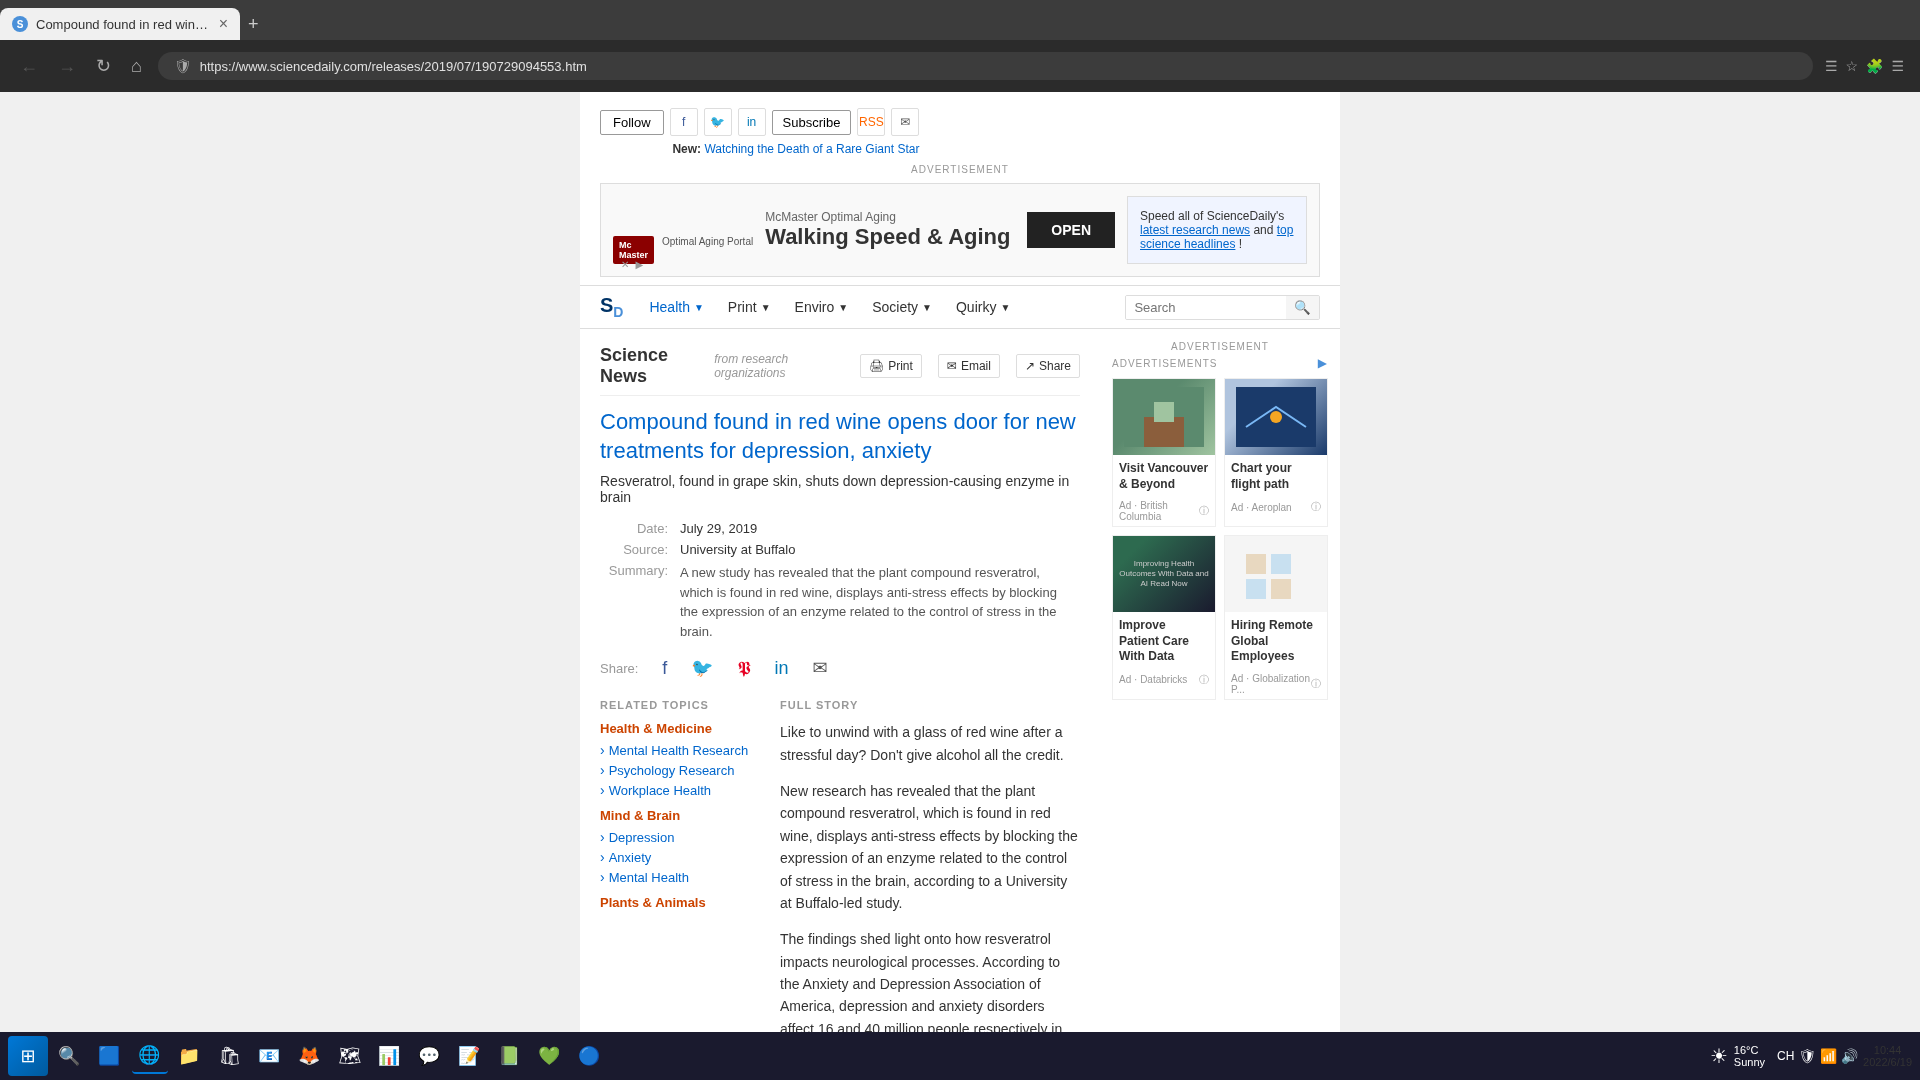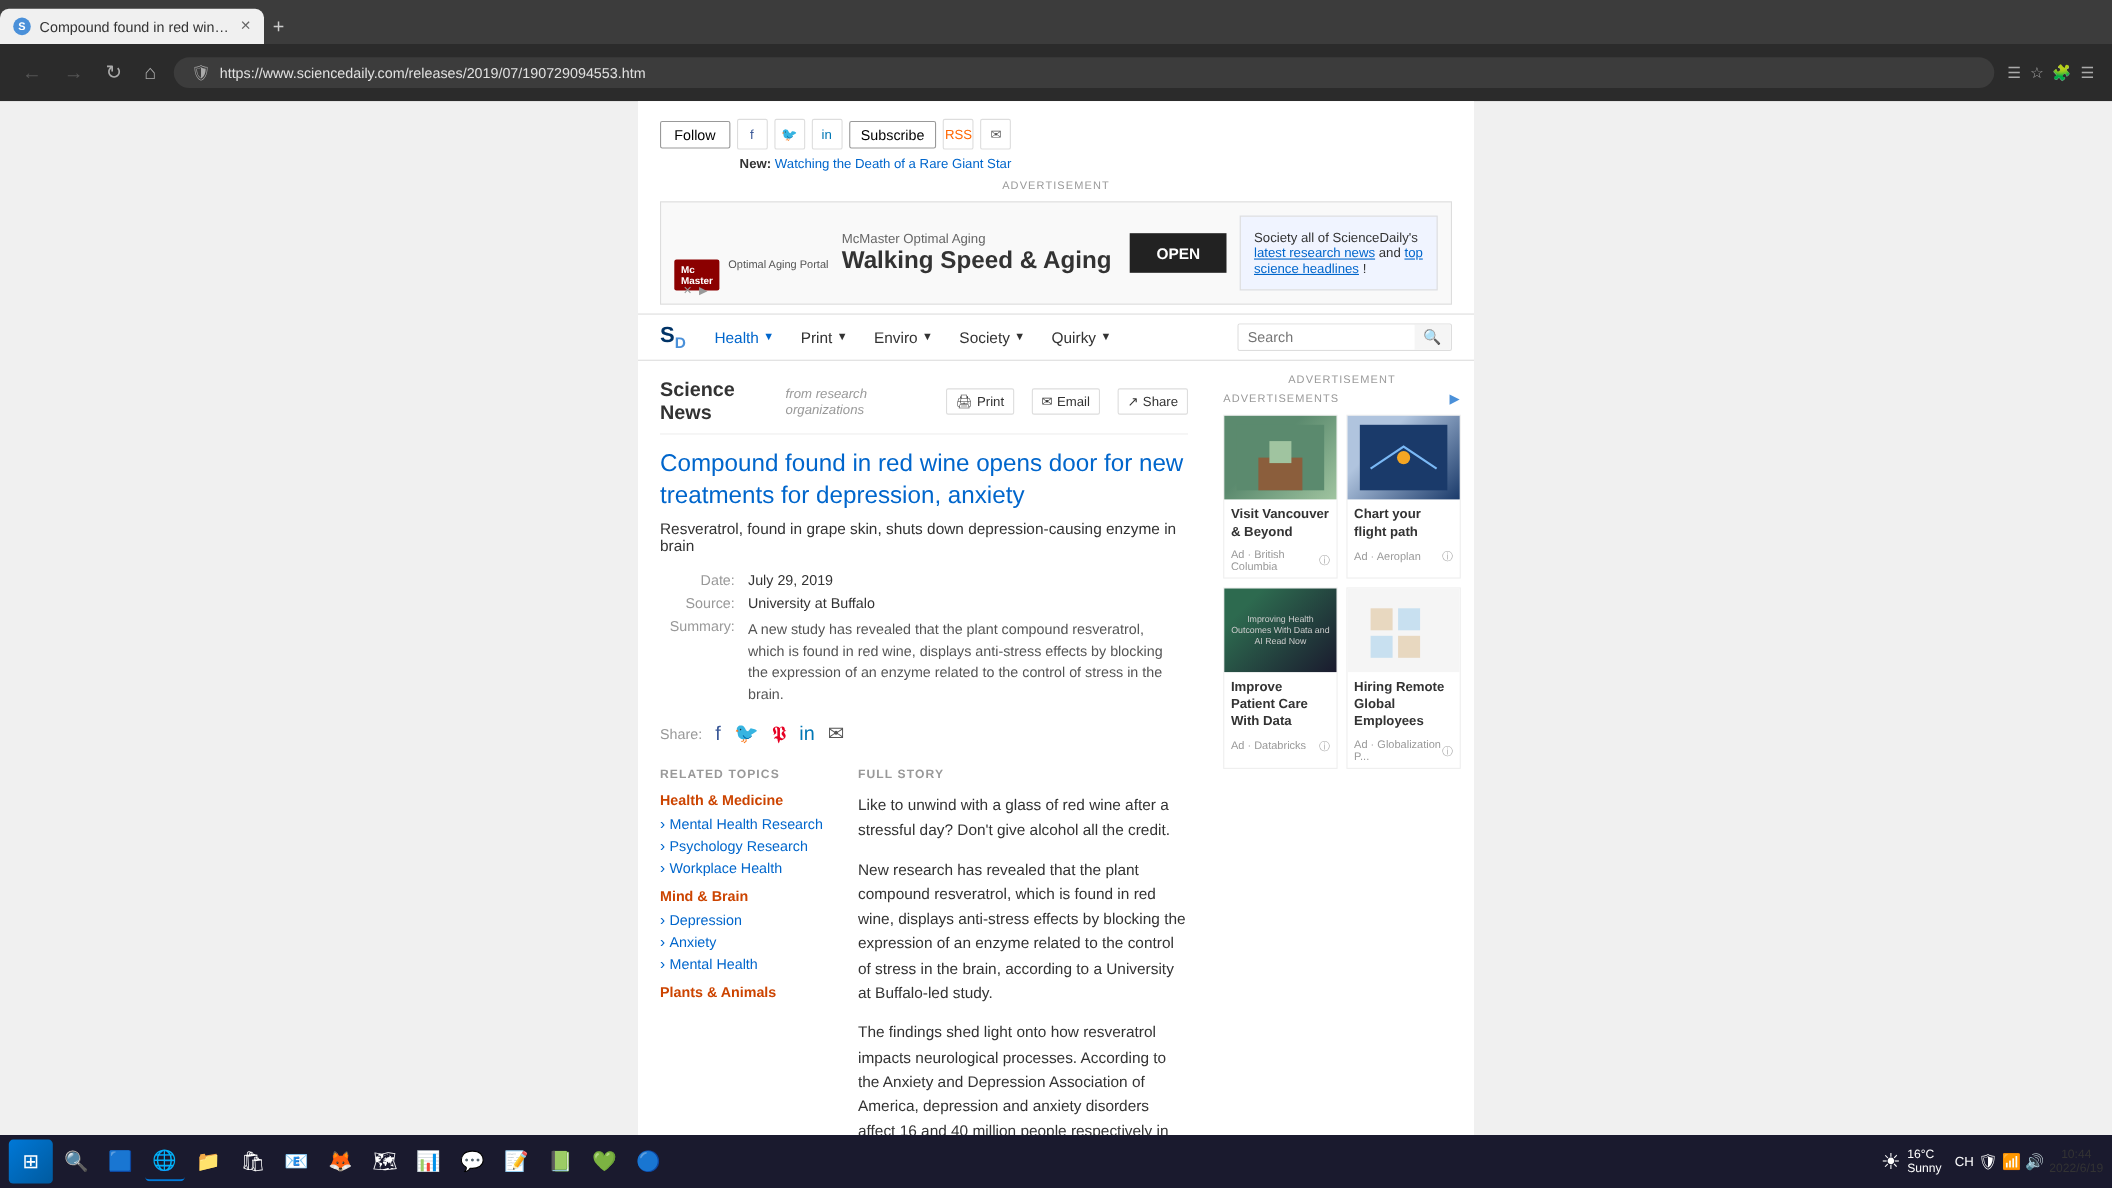--- a/index.html
+++ b/index.html
@@ -81,21 +81,21 @@
     
     .article-title { font-size: 22px; color: #0066cc; line-height: 1.3; margin-bottom: 8px; font-weight: normal; }
     .article-subtitle { font-size: 14px; color: #333; margin-bottom: 16px; }
     .article-meta { margin-bottom: 16px; }
     .meta-row { display: flex; gap: 0; margin-bottom: 6px; font-size: 13px; }
     .meta-label { color: #999; min-width: 80px; text-align: right; padding-right: 12px; }
     .meta-value { color: #333; }
     .meta-value.summary-text { color: #555; line-height: 1.5; max-width: 380px; }
 
     
-    .share-row { display: flex; align-items: center; gap: 12px; margin-bottom: 20px; }
+    .share-row { display: flex; align-items: center; gap: 24px; margin-bottom: 20px; }
     .share-label { font-size: 13px; color: #999; }
     .share-icon { font-size: 18px; cursor: pointer; }
     .fb-share { color: #3b5998; }
     .tw-share { color: #1da1f2; }
     .pi-share { color: #e60023; }
     .li-share { color: #0077b5; }
     .em-share { color: #555; }
 
     
     .content-columns { display: flex; gap: 20px; }
@@ -194,21 +194,21 @@
         <div>
           <div style="font-size:10px;color:#555;">Optimal Aging Portal</div>
         </div>
       </div>
       <div class="ad-content">
         <div class="ad-subtitle">McMaster Optimal Aging</div>
         <div class="ad-title">Walking Speed &amp; Aging</div>
       </div>
       <button class="ad-open-btn">OPEN</button>
       <div class="ad-side">
-        <span>Society all of ScienceDaily's</span>
+        <span>Speed all of ScienceDaily's</span>
         <a href="#" style="color:#0066cc;">latest research news</a>
         <span> and</span>
         <a href="#" style="color:#0066cc;">top science headlines</a>
         <span>!</span>
       </div>
       <div style="position:absolute;bottom:6px;left:20px;display:flex;gap:6px;">
         <span class="ad-x">✕</span>
         <span class="ad-x">▶</span>
       </div>
     </div>

